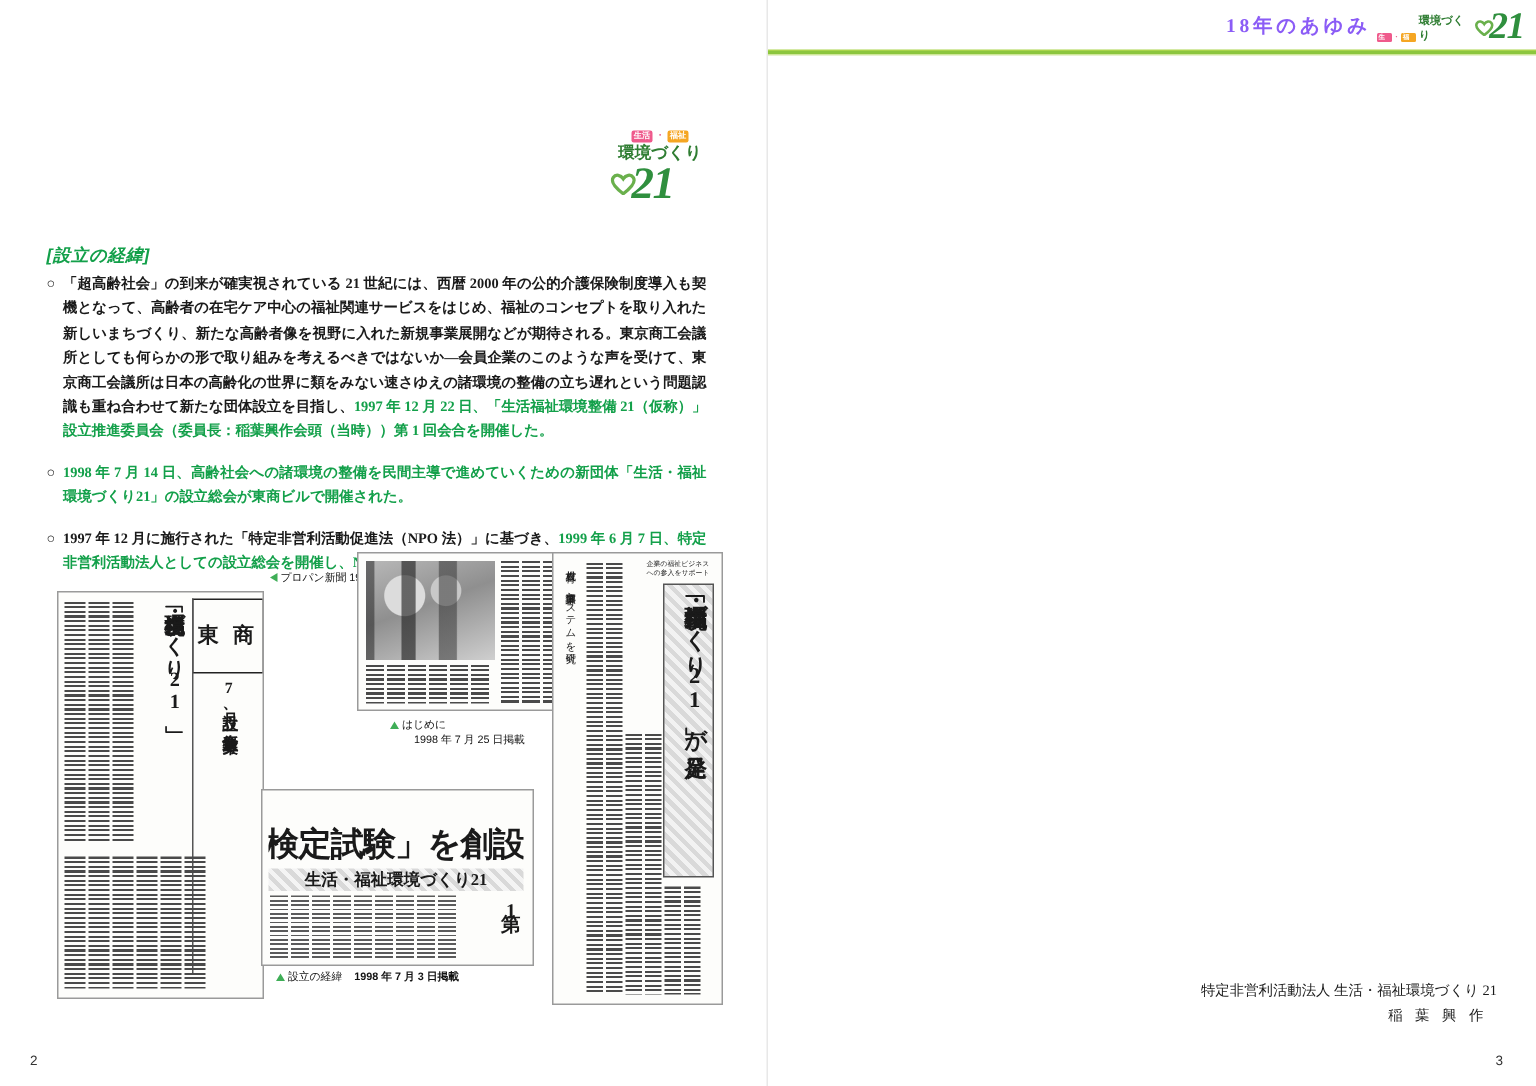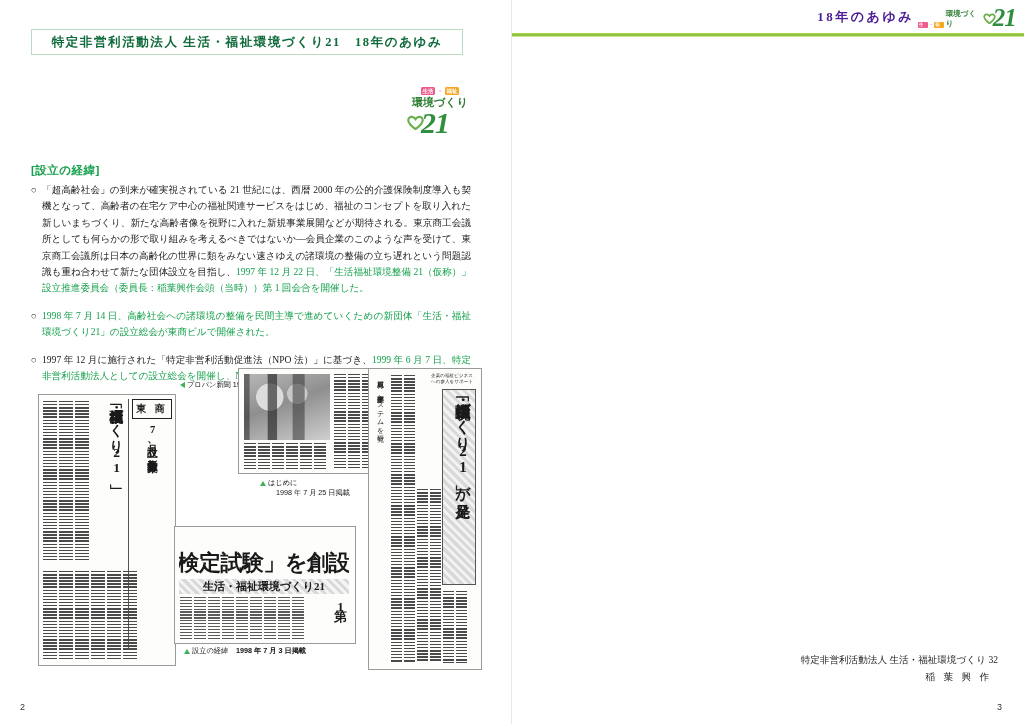--- a/index.html
+++ b/index.html
@@ -53,28 +53,28 @@
   }
   .logo-21{
     position:absolute;left:24px;top:-2px;
     font-family:"Liberation Serif","DejaVu Serif",serif;
     font-style:italic;font-weight:bold;font-size:30px;color:#2f8f3e;
     letter-spacing:-1px;
   }
 
   .sec-head{
     position:absolute;font-weight:bold;color:#13a04a;font-size:11.5px;
-    font-family:"Liberation Sans","DejaVu Sans",sans-serif;letter-spacing:.5px;
+    font-family:"Liberation Sans","DejaVu Sans",sans-serif;letter-spacing:.5px;font-style:italic;
   }
   #sec-keii{left:31px;top:163px;}
 
   .bullets{position:absolute;left:31px;top:182px;width:440px;}
   .bullet{display:flex;margin-bottom:11px;font-size:9.6px;line-height:16.4px;}
   .bullet-mark{flex:0 0 11px;font-size:9.6px;line-height:16.4px;}
-  .bullet-body{flex:1;text-align:justify;}
+  .bullet-body{flex:1;text-align:justify;font-weight:bold;}
   .gr{color:#13a04a;}
 
   
   .collage{position:absolute;left:34px;top:368px;width:448px;height:312px;}
   .clip{position:absolute;background:#fdfdfb;border:1px solid #9a9a9a;overflow:hidden;}
 
   .np-col{ 
     background:repeating-linear-gradient(to bottom,#4a4a4a 0px,#4a4a4a 1.4px,transparent 1.4px,transparent 3.1px);
   }
   .np-blk{
@@ -103,21 +103,21 @@
     content:"";position:absolute;inset:0;
     background:
       linear-gradient(to right, rgba(40,40,40,.55) 0 6%, transparent 7% 27%, rgba(30,30,30,.62) 28% 38%, transparent 39% 56%, rgba(45,45,45,.5) 57% 70%, transparent 71%);
   }
 
   
   .right-rule{position:absolute;left:0;top:33px;width:512px;height:4px;
     background:linear-gradient(to bottom,#a9d44a 0 1px,#8cc63e 1px 3px,#cfe69a 3px 4px);}
   .right-head-title{
     position:absolute;right:110px;top:8px;font-size:13px;font-weight:bold;
-    letter-spacing:2.5px;color:#4c1d95;
+    letter-spacing:2.5px;color:#8b5cf6;
   }
   .logo-right{right:10px;top:5px;width:96px;height:26px;}
   .logo-r-row{display:flex;align-items:flex-end;justify-content:flex-end;gap:2px;height:26px;}
   .logo-r-badges{display:flex;gap:1px;align-items:center;padding-bottom:3px;}
   .badge-sm{color:#fff;font-size:4.4px;line-height:6.5px;height:6.5px;padding:0 1px;border-radius:1px;
     font-family:"Liberation Sans",sans-serif;font-weight:bold;}
   .logo-r-word{font-size:7.5px;font-weight:bold;color:#2f7d32;padding-bottom:2px;
     font-family:"Liberation Sans",sans-serif;}
   .logo-r-21wrap{position:relative;width:34px;height:26px;}
   .logo-r-heart{position:absolute;left:0px;top:8px;width:13px;height:11px;}
@@ -132,23 +132,20 @@
   .pagenum-left{left:20px;}
   .pagenum-right{right:22px;}
 </style>
 </head>
 <body>
 
 <div class="spread">
 
   <div class="page page-left">
 
-    <div class="left-header-box">
-      <span class="left-header-text">特定非営利活動法人 生活・福祉環境づくり21　18年のあゆみ</span>
-    </div>
 
 
     <div class="logo logo-left">
       <div class="logo-badges">
         <span class="badge" id="lb1" style="background: rgb(239, 90, 140);">生活</span>
         <span class="badge-dot">・</span>
         <span class="badge" id="lb2" style="background: rgb(245, 166, 35);">福祉</span>
       </div>
       <div class="logo-word">環境づくり</div>
       <div class="logo-21wrap">
@@ -173,21 +170,21 @@
       <div class="bullet">
         <span class="bullet-mark">○</span>
         <span class="bullet-body"><span>1997 年 12 月に施行された「特定非営利活動促進法（NPO 法）」に基づき、</span><span class="gr">1999 年 6 月 7 日、特定非営利活動法人としての設立総会を開催し、NPO 法人としての活動がスタートした。</span></span>
       </div>
     </div>
 
     <div class="collage">
 
       <div class="clip" style="left:4px;top:26px;width:136px;height:270px;">
         <div style="position:absolute;right:3px;top:4px;width:40px;height:200px;display:flex;flex-direction:column;align-items:center;">
-          <div style="border:1.4px solid #222;padding:2px 3px;font-size:10px;font-weight:bold;letter-spacing:3px;
+          <div style="border:1.4px solid #222;padding:15px 3px;font-size:14px;font-weight:bold;letter-spacing:3px;
                       writing-mode:horizontal-tb;white-space:nowrap;margin-bottom:5px;">東 商</div>
           <div class="vtext" style="font-size:10.5px;font-weight:bold;letter-spacing:1px;height:150px;">7月設立、新会員募集へ</div>
         </div>
         <div class="vtext" style="position:absolute;right:46px;top:4px;height:250px;font-size:13.5px;font-weight:bold;letter-spacing:0px;border-right:1px solid #555;padding-right:3px;">「生活・福祉環境づくり21」</div>
         <div class="np-col" style="position:absolute;left:4px;top:6px;width:14px;height:160px;"></div>
         <div class="np-col" style="position:absolute;left:20px;top:6px;width:14px;height:160px;"></div>
         <div class="np-col" style="position:absolute;left:36px;top:6px;width:14px;height:160px;"></div>
         <div class="np-col" style="position:absolute;left:4px;top:176px;width:14px;height:88px;"></div>
         <div class="np-col" style="position:absolute;left:20px;top:176px;width:14px;height:88px;"></div>
         <div class="np-col" style="position:absolute;left:36px;top:176px;width:14px;height:88px;"></div>
@@ -278,19 +275,19 @@
         <div class="logo-r-word">環境づくり</div>
         <div class="logo-r-21wrap">
           <svg class="logo-r-heart" viewBox="0 0 20 18">
             <path d="M10 17 C2 11 0 7 2 4 C4 1 8 2 10 5 C12 2 16 1 18 4 C20 7 18 11 10 17 Z" fill="none" stroke="#6ab04c" stroke-width="2.8"></path>
           </svg>
           <span class="logo-r-21">21</span>
         </div>
       </div>
     </div>
 
-    <div class="sig-org">特定非営利活動法人 生活・福祉環境づくり 32</div>
+    <div class="sig-org">特定非営利活動法人 生活・福祉環境づくり 21</div>
     <div class="sig-name">稲 葉 興 作</div>
 
     <div class="pagenum pagenum-right">3</div>
   </div>
 
 </div>
 
 </body></html>

